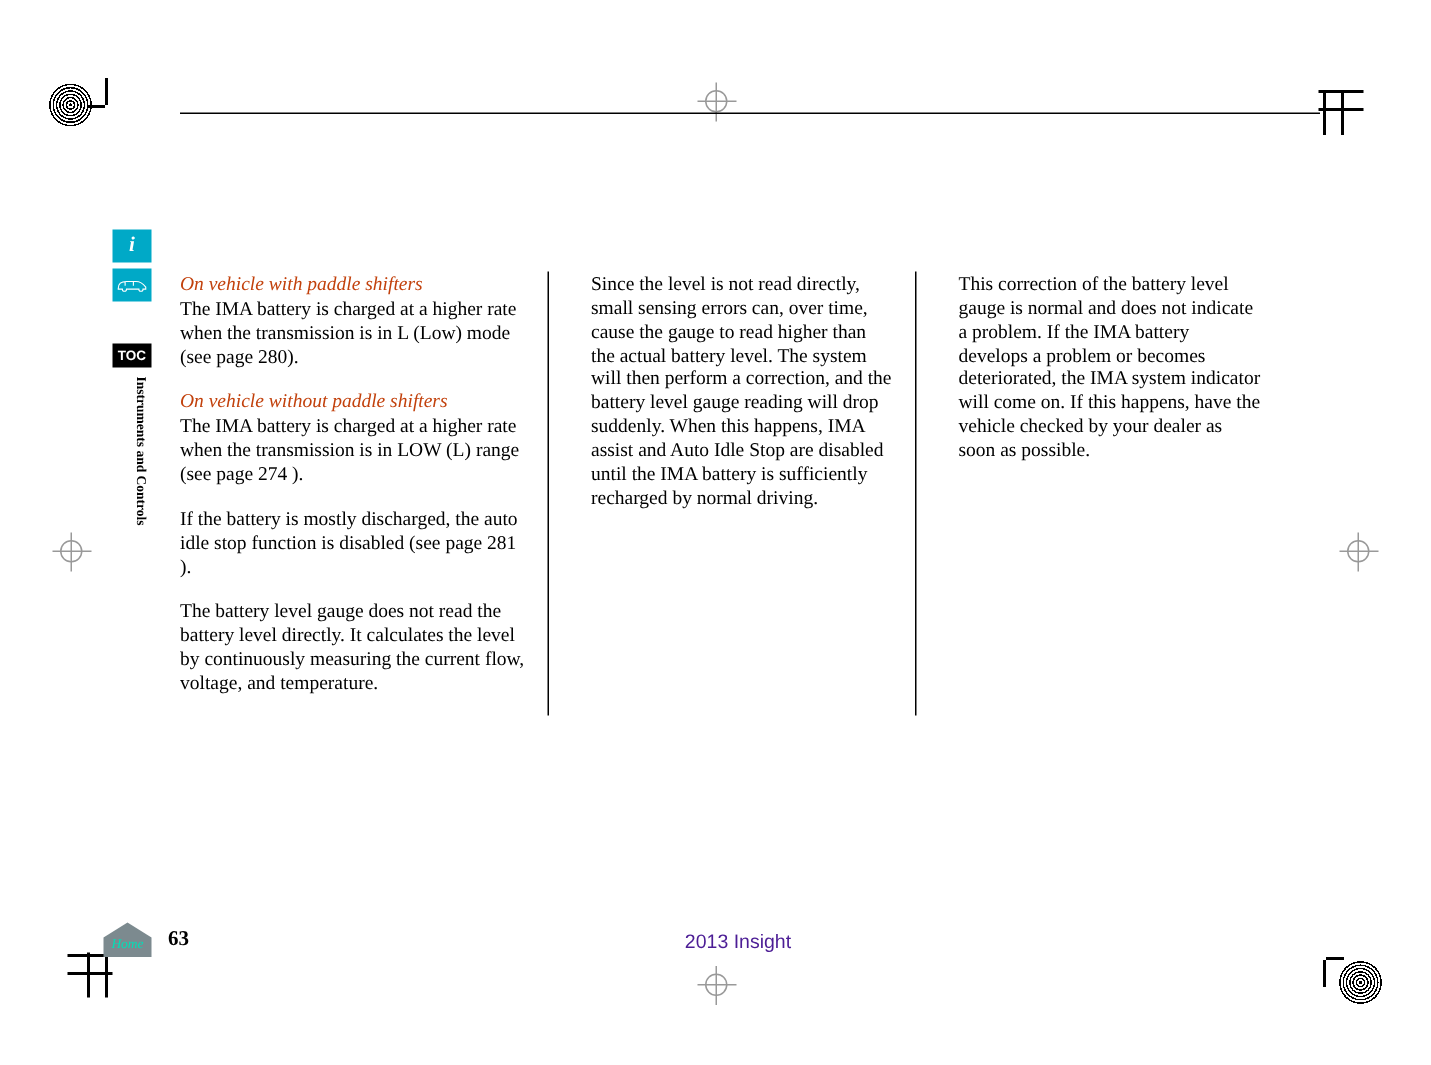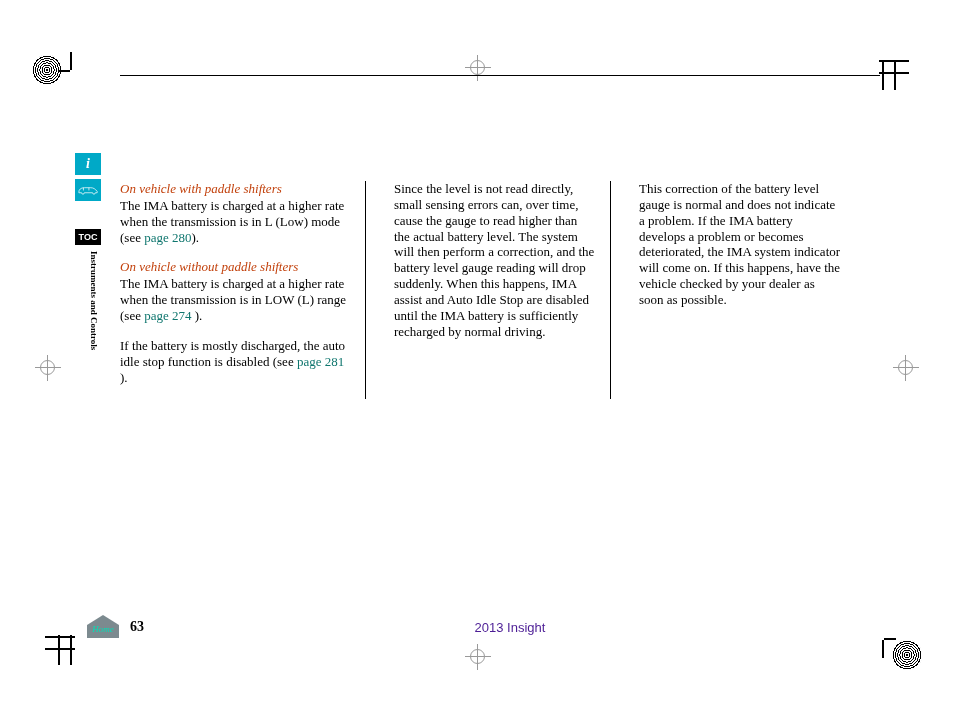--- a/index.html
+++ b/index.html
@@ -145,25 +145,25 @@
     border-left: 1px solid #000;
     padding-left: 28px;
   }
   .col p { margin-bottom: 14px; }
   .note-red {
     color: #c2410c;
     font-style: italic;
     display: block;
     margin-bottom: 1px;
   }
-  .link { color: #0f766e; }
+  .link { color: #000000; }
 
   .footer {
     position: absolute;
-    left: 55px;
+    left: 37px;
     bottom: 0;
     width: 760px;
     display: flex;
     align-items: flex-end;
   }
   .home-badge {
     position: absolute;
     left: -45px;
     bottom: -4px;
     width: 36px;
@@ -235,20 +235,21 @@
         <span class="note-red">On vehicle with paddle shifters</span>
         <span>The IMA battery is charged at a higher rate when the transmission is in L (Low) mode (see </span><span class="link">page 280</span><span>).</span>
       </p>
       <p>
         <span class="note-red">On vehicle without paddle shifters</span>
         <span>The IMA battery is charged at a higher rate when the transmission is in LOW (L) range (see </span><span class="link">page 274</span><span> ).</span>
       </p>
       <p>
         <span>If the battery is mostly discharged, the auto idle stop function is disabled (see </span><span class="link">page 281</span><span> ).</span>
       </p>
+      <p>The battery level gauge does not read the battery level directly. It calculates the level by continuously measuring the current flow, voltage, and temperature.</p>
     </div>
     <div class="col">
       <p>Since the level is not read directly, small sensing errors can, over time, cause the gauge to read higher than the actual battery level. The system will then perform a correction, and the battery level gauge reading will drop suddenly. When this happens, IMA assist and Auto Idle Stop are disabled until the IMA battery is sufficiently recharged by normal driving.</p>
     </div>
     <div class="col">
       <p>This correction of the battery level gauge is normal and does not indicate a problem. If the IMA battery develops a problem or becomes deteriorated, the IMA system indicator will come on. If this happens, have the vehicle checked by your dealer as soon as possible.</p>
     </div>
   </div>
 
   <div class="footer">

